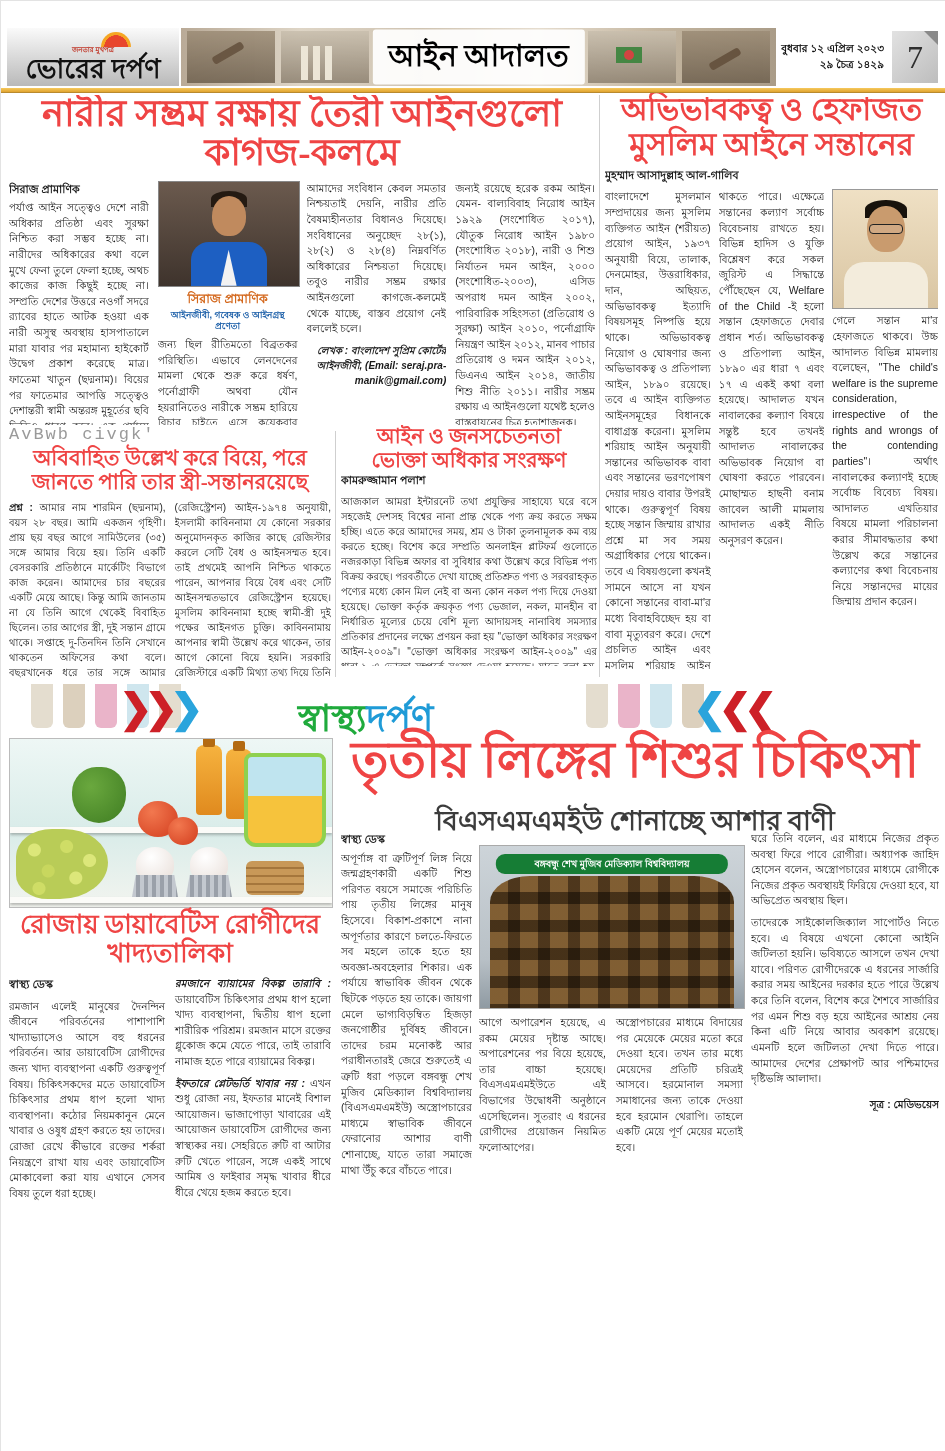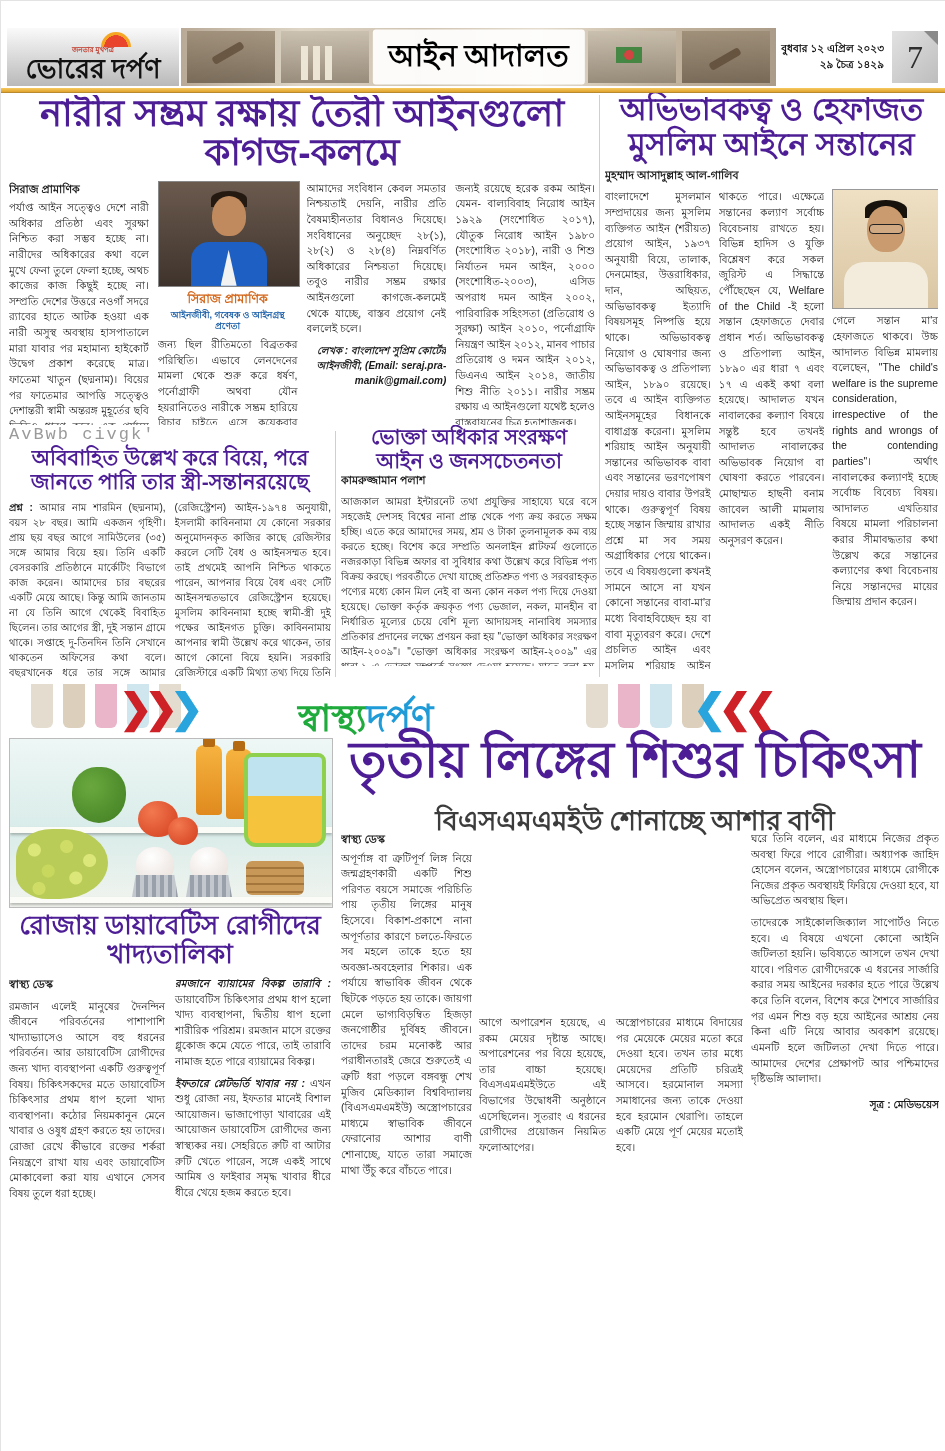--- a/index.html
+++ b/index.html
@@ -27,21 +27,21 @@
   .date-block{width:160px;display:flex;align-items:center;justify-content:flex-end;gap:8px;}
   .date-lines{text-align:right;font-size:10.5px;font-weight:bold;line-height:1.5;color:#111;}
   .pageno-box{width:46px;height:52px;background:linear-gradient(135deg,#e2e2e2,#bdbdbd);position:relative;
               display:flex;align-items:center;justify-content:center;}
   .pageno-box:before{content:"";position:absolute;right:0;top:0;border-style:solid;border-width:0 14px 14px 0;
               border-color:transparent #8a8a8a transparent transparent;}
   .pageno{font-size:32px;color:#2f2f2f;font-family:"Liberation Serif",serif;}
   .accent-rule{position:absolute;left:0;top:87px;width:945px;height:4px;
                background:linear-gradient(#f6c95e,#e0a32e);border-bottom:1px solid #b98a2e;}
   
-  .h-serif{font-family:Liberation Sans, sans-serif;font-weight:bold;color:#4c1d95;}
+  .h-serif{font-family:Liberation Serif, serif;font-weight:bold;color:#ef4444;}
   .col{font-size:10.4px;line-height:1.5;text-align:justify;overflow:hidden;}
   .byline{font-weight:bold;font-size:11px;margin:0 0 3px;}
   .vdiv{position:absolute;width:1px;background:#cfcfcf;}
   
   .a1{position:absolute;left:8px;top:94px;width:586px;height:330px;overflow:hidden;}
   .a1 h1{margin:0;text-align:center;font-size:37px;line-height:1.05;}
   .a1 .cols{display:flex;gap:9px;margin-top:8px;height:270px;}
   .a1 .c{flex:1;}
   .photo1{width:100%;height:104px;background:linear-gradient(#6b5a4e,#3e332c);position:relative;overflow:hidden;border:1px solid #888;}
   .photo1 .head{position:absolute;left:50%;top:14px;transform:translateX(-50%);width:34px;height:40px;border-radius:50% 50% 45% 45%;background:#c08a5e;}
@@ -234,22 +234,22 @@
         
       </div>
       <div class="c col">(রেজিস্ট্রেশন) আইন-১৯৭৪ অনুযায়ী, ইসলামী কাবিননামা যে কোনো সরকার অনুমোদনকৃত কাজির কাছে রেজিস্টার করলে সেটি বৈধ ও আইনসম্মত হবে। তাই প্রথমেই আপনি নিশ্চিত থাকতে পারেন, আপনার বিয়ে বৈধ এবং সেটি আইনসম্মতভাবে রেজিস্ট্রেশন হয়েছে। মুসলিম কাবিননামা হচ্ছে স্বামী-স্ত্রী দুই পক্ষের আইনগত চুক্তি। কাবিননামায় আপনার স্বামী উল্লেখ করে থাকেন, তার আগে কোনো বিয়ে হয়নি। সরকারি রেজিস্টারে একটি মিথ্যা তথ্য দিয়ে তিনি রাষ্ট্রের বিরুদ্ধে একটি আইনগত অপরাধ করেছেন। অপরাধের জন্য আপনার বিয়ে বাতিল হয়ে যাবে না, আপনি নিজেই বিচ্ছেদ চান। আপনার স্বামী বিয়ের কথা লুকিয়ে আপনাকে বিয়ে করেছেন- বিরুদ্ধে আরেক গুরুতর প্রতারণামূলক অপরাধ। আদালতে গিয়ে তার বিরুদ্ধে সাক্ষ্যসহ নালিশ করলে দণ্ডবিধির ৪৯৫ ধারা মতে আপনার স্বামীর ১০ বছর জেল হতে পারে। এ ছাড়া এই প্রতারণাকে কারণ দেখিয়ে বিয়ে বিচ্ছেদ বা তালাক চাইতে পারেন।</div>
     </div>
   </div>
 
   <div class="vdiv" style="left:334px;top:430px;height:246px;"></div>
 
   <div class="consumer">
     <h2 class="h-serif">
+      <div>আইন ও জনসচেতনতা</div>
       <div>ভোক্তা অধিকার সংরক্ষণ</div>
-      <div>আইন ও জনসচেতনতা</div>
     </h2>
     <p class="byline">কামরুজ্জামান পলাশ</p>
     <div class="col" style="height:172px;">
       <span>আজকাল আমরা ইন্টারনেট তথা প্রযুক্তির সাহায্যে ঘরে বসে সহজেই দেশসহ বিশ্বের নানা প্রান্ত থেকে পণ্য ক্রয় করতে সক্ষম হচ্ছি। এতে করে আমাদের সময়, শ্রম ও টাকা তুলনামূলক কম ব্যয় করতে হচ্ছে। বিশেষ করে সম্প্রতি অনলাইন প্লাটফর্ম গুলোতে নজরকাড়া বিভিন্ন অফার বা সুবিধার কথা উল্লেখ করে বিভিন্ন পণ্য বিক্রয় করছে। পরবর্তীতে দেখা যাচ্ছে প্রতিশ্রুত পণ্য ও সরবরাহকৃত পণ্যের মধ্যে কোন মিল নেই বা অন্য কোন নকল পণ্য দিয়ে দেওয়া হয়েছে। ভোক্তা কর্তৃক ক্রয়কৃত পণ্য ভেজাল, নকল, মানহীন বা নির্ধারিত মূল্যের চেয়ে বেশি মূল্য আদায়সহ নানাবিধ সমস্যার প্রতিকার প্রদানের লক্ষ্যে প্রণয়ন করা হয় "ভোক্তা অধিকার সংরক্ষণ আইন-২০০৯"। "ভোক্তা অধিকার সংরক্ষণ আইন-২০০৯" এর ধারা-৯ এ ভোক্তা সম্পর্কে সংজ্ঞা দেওয়া হয়েছে। যাতে বলা হয়, ভোক্তা হলো এমন এক ব্যক্তি :</span>
       
       
       
     </div>
   </div>
 
@@ -304,20 +304,24 @@
     <p>রমজান এলেই মানুষের দৈনন্দিন জীবনে পরিবর্তনের পাশাপাশি খাদ্যাভ্যাসেও আসে বহু ধরনের পরিবর্তন। আর ডায়াবেটিস রোগীদের জন্য খাদ্য ব্যবস্থাপনা একটি গুরুত্বপূর্ণ বিষয়। চিকিৎসকদের মতে ডায়াবেটিস চিকিৎসার প্রথম ধাপ হলো খাদ্য ব্যবস্থাপনা। কঠোর নিয়মকানুন মেনে খাবার ও ওষুধ গ্রহণ করতে হয় তাদের। রোজা রেখে কীভাবে রক্তের শর্করা নিয়ন্ত্রণে রাখা যায় এবং ডায়াবেটিস মোকাবেলা করা যায় এখানে সেসব বিষয় তুলে ধরা হচ্ছে।</p>
     <p><span class="bold-lead">রমজানে ব্যায়ামের বিকল্প তারাবি :</span> <span>ডায়াবেটিস চিকিৎসার প্রথম ধাপ হলো খাদ্য ব্যবস্থাপনা, দ্বিতীয় ধাপ হলো শারীরিক পরিশ্রম। রমজান মাসে রক্তের গ্লুকোজ কমে যেতে পারে, তাই তারাবি নামাজ হতে পারে ব্যায়ামের বিকল্প।</span></p>
     <p><span class="bold-lead">ইফতারে প্লেটভর্তি খাবার নয় :</span> <span>এখন শুধু রোজা নয়, ইফতার মানেই বিশাল আয়োজন। ভাজাপোড়া খাবারের এই আয়োজন ডায়াবেটিস রোগীদের জন্য স্বাস্থ্যকর নয়। সেহরিতে রুটি বা আটার রুটি খেতে পারেন, সঙ্গে একই সাথে আমিষ ও ফাইবার সমৃদ্ধ খাবার ধীরে ধীরে খেয়ে হজম করতে হবে।</span></p>
   </div>
 
   <div class="hcolA col">
     <p class="byline">স্বাস্থ্য ডেস্ক</p>
     <span>অপূর্ণাঙ্গ বা ত্রুটিপূর্ণ লিঙ্গ নিয়ে জন্মগ্রহণকারী একটি শিশু পরিণত বয়সে সমাজে পরিচিতি পায় তৃতীয় লিঙ্গের মানুষ হিসেবে। বিকাশ-প্রকাশে নানা অপূর্ণতার কারণে চলতে-ফিরতে সব মহলে তাকে হতে হয় অবজ্ঞা-অবহেলার শিকার। এক পর্যায়ে স্বাভাবিক জীবন থেকে ছিটকে পড়তে হয় তাকে। জায়গা মেলে ভাগ্যবিড়ম্বিত হিজড়া জনগোষ্ঠীর দুর্বিষহ জীবনে। তাদের চরম মনোকষ্ট আর পরাধীনতারই জেরে শুরুতেই এ ত্রুটি ধরা পড়লে বঙ্গবন্ধু শেখ মুজিব মেডিক্যাল বিশ্ববিদ্যালয় (বিএসএমএমইউ) অস্ত্রোপচারের মাধ্যমে স্বাভাবিক জীবনে ফেরানোর আশার বাণী শোনাচ্ছে, যাতে তারা সমাজে মাথা উঁচু করে বাঁচতে পারে।</span>
   </div>
 
+  <div class="hospital">
+    <div class="hbuilding"></div>
+    <div class="hsign">বঙ্গবন্ধু শেখ মুজিব মেডিক্যাল বিশ্ববিদ্যালয়</div>
+  </div>
 
   <div class="hcolBC col">
     <p style="margin:0">আগে অপারেশন হয়েছে, এ রকম মেয়ের দৃষ্টান্ত আছে। অপারেশনের পর বিয়ে হয়েছে, তার বাচ্চা হয়েছে। বিএসএমএমইউতে এই বিভাগের উদ্বোধনী অনুষ্ঠানে এসেছিলেন। সুতরাং এ ধরনের রোগীদের প্রয়োজন নিয়মিত ফলোআপের।</p>
     <p style="margin:0 0 6px">অস্ত্রোপচারের মাধ্যমে বিদায়ের পর মেয়েকে মেয়ের মতো করে দেওয়া হবে। তখন তার মধ্যে মেয়েদের প্রতিটি চরিত্রই আসবে। হরমোনাল সমস্যা সমাধানের জন্য তাকে দেওয়া হবে হরমোন থেরাপি। তাহলে একটি মেয়ে পূর্ণ মেয়ের মতোই হবে।</p>
   </div>
 
   <div class="hcolD col">
     <p style="margin:0 0 6px">ঘরে তিনি বলেন, এর মাধ্যমে নিজের প্রকৃত অবস্থা ফিরে পাবে রোগীরা। অধ্যাপক জাহিদ হোসেন বলেন, অস্ত্রোপচারের মাধ্যমে রোগীকে নিজের প্রকৃত অবস্থায়ই ফিরিয়ে দেওয়া হবে, যা অভিপ্রেত অবস্থায় ছিল।</p>
     <p style="margin:0">তাদেরকে সাইকোলজিক্যাল সাপোর্টও নিতে হবে। এ বিষয়ে এখনো কোনো আইনি জটিলতা হয়নি। ভবিষ্যতে আসলে তখন দেখা যাবে। পরিণত রোগীদেরকে এ ধরনের সার্জারি করার সময় আইনের দরকার হতে পারে উল্লেখ করে তিনি বলেন, বিশেষ করে শৈশবে সার্জারির পর এমন শিশু বড় হয়ে আইনের আশ্রয় নেয় কিনা এটি নিয়ে আবার অবকাশ রয়েছে। এমনটি হলে জটিলতা দেখা দিতে পারে। আমাদের দেশের প্রেক্ষাপট আর পশ্চিমাদের দৃষ্টিভঙ্গি আলাদা।</p>
     <p class="src">সূত্র : মেডিভয়েস</p>

